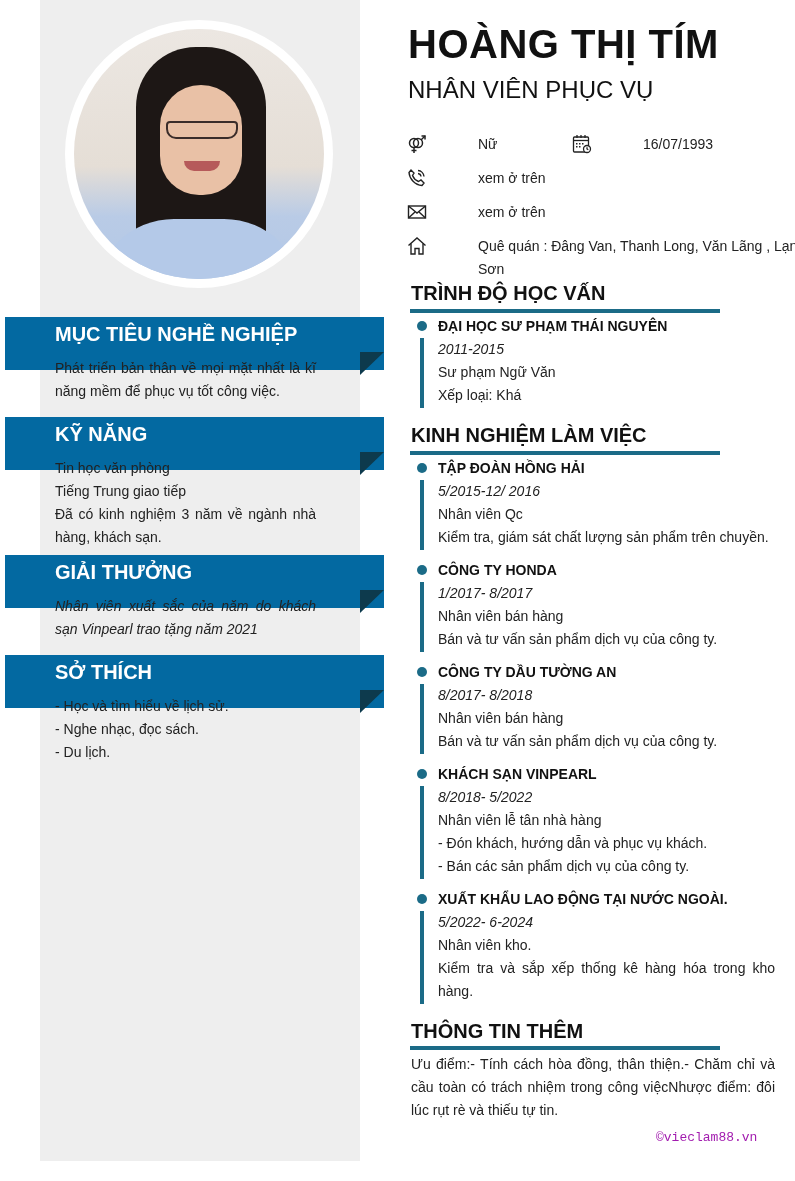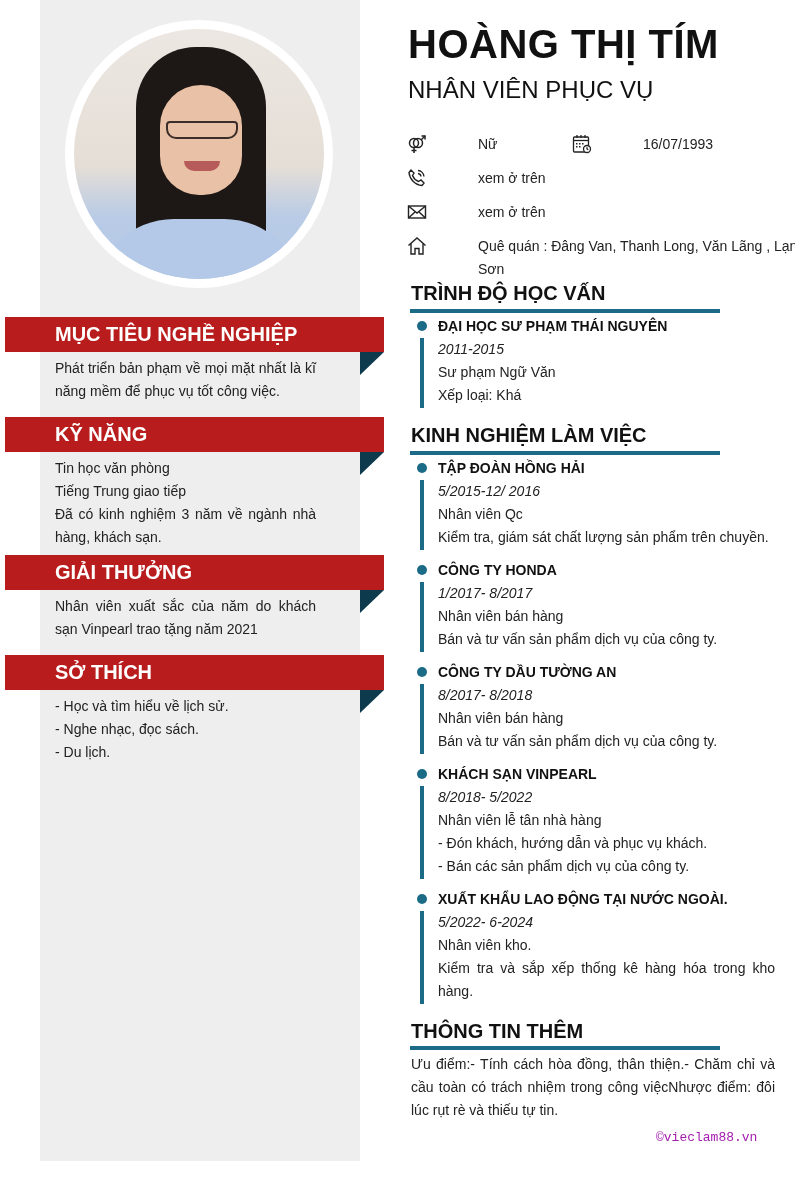--- a/index.html
+++ b/index.html
@@ -11,21 +11,21 @@
   .photo-ring { position: absolute; left: 65px; top: 20px; width: 268px; height: 268px; border-radius: 50%; background: #ffffff; }
   .photo { position: absolute; left: 74px; top: 29px; width: 250px; height: 250px; border-radius: 50%; overflow: hidden;
     background: radial-gradient(circle at 50% 42%, #e8c2a8 0 18%, transparent 19%),
                 linear-gradient(180deg, #ece7e2 0%, #e5ded6 55%, #b9cbe6 75%, #b3c8e6 100%); }
   .photo .hair { position: absolute; left: 62px; top: 18px; width: 130px; height: 210px; background: #1d1715; border-radius: 60px 60px 20px 20px; }
   .photo .face { position: absolute; left: 86px; top: 56px; width: 82px; height: 110px; background: #e9c1a6; border-radius: 42px 42px 40px 40px; }
   .photo .glasses { position: absolute; left: 92px; top: 92px; width: 72px; height: 18px; border: 2px solid #3b2d2a; border-radius: 4px 4px 10px 10px; }
   .photo .smile { position: absolute; left: 110px; top: 132px; width: 36px; height: 10px; background: #b65a5a; border-radius: 0 0 18px 18px; }
   .photo .shirt { position: absolute; left: 20px; top: 190px; width: 210px; height: 80px; background: #b4c9e8; border-radius: 80px 80px 0 0; }
 
-  .banner { position: absolute; left: 5px; width: 379px; height: 35px; background: #b91c1c; color: #ffffff;
+  .banner { position: absolute; left: 5px; width: 379px; height: 53px; background: #0369a1; color: #ffffff;
     font-weight: bold; font-size: 20px; line-height: 35px; padding-left: 50px; }
   .fold-shape { position: absolute; left: 360px; width: 24px; height: 23px; background: #0d3a4d; clip-path: polygon(0 0, 100% 0, 0 100%); }
 
   .side-text { position: absolute; left: 55px; width: 261px; font-size: 14px; line-height: 23px; color: #222; text-align: justify; }
   .side-text p { margin: 0; }
 
   .name { position: absolute; left: 408px; top: 22px; font-size: 40px; font-weight: bold; color: #111; letter-spacing: 0.5px; }
   .job { position: absolute; left: 408px; top: 76px; font-size: 24px; color: #111; }
 
   .info { position: absolute; font-size: 14px; color: #222; line-height: 23px; margin-left: 35px; }
@@ -54,34 +54,34 @@
   <div class="hair"></div>
   <div class="shirt"></div>
   <div class="face"></div>
   <div class="glasses"></div>
   <div class="smile"></div>
 </div>
 
 <div class="banner" style="top:317px;">MỤC TIÊU NGHỀ NGHIỆP</div>
 <div class="fold-shape" style="top:352px;"></div>
 <div class="side-text" style="top:357px;">
-  <p>Phát triển bản phạm về mọi mặt nhất là kĩ năng mềm để phục vụ tốt công việc.</p>
+  <p>Phát triển bản thân về mọi mặt nhất là kĩ năng mềm để phục vụ tốt công việc.</p>
 </div>
 
 <div class="banner" style="top:417px;">KỸ NĂNG</div>
 <div class="fold-shape" style="top:452px;"></div>
 <div class="side-text" style="top:457px;">
   <p>Tin học văn phòng</p>
   <p>Tiếng Trung giao tiếp</p>
   <p>Đã có kinh nghiệm 3 năm về ngành nhà hàng, khách sạn.</p>
 </div>
 
 <div class="banner" style="top:555px;">GIẢI THƯỞNG</div>
 <div class="fold-shape" style="top:590px;"></div>
-<div class="side-text" style="top:595px;">
+<div class="side-text" style="top:595px;font-style:italic;">
   <p>Nhân viên xuất sắc của năm do khách sạn Vinpearl trao tặng năm 2021</p>
 </div>
 
 <div class="banner" style="top:655px;">SỞ THÍCH</div>
 <div class="fold-shape" style="top:690px;"></div>
 <div class="side-text" style="top:695px; text-align:left;">
   <p>- Học và tìm hiểu về lịch sử.</p>
   <p>- Nghe nhạc, đọc sách.</p>
   <p>- Du lịch.</p>
 </div>

